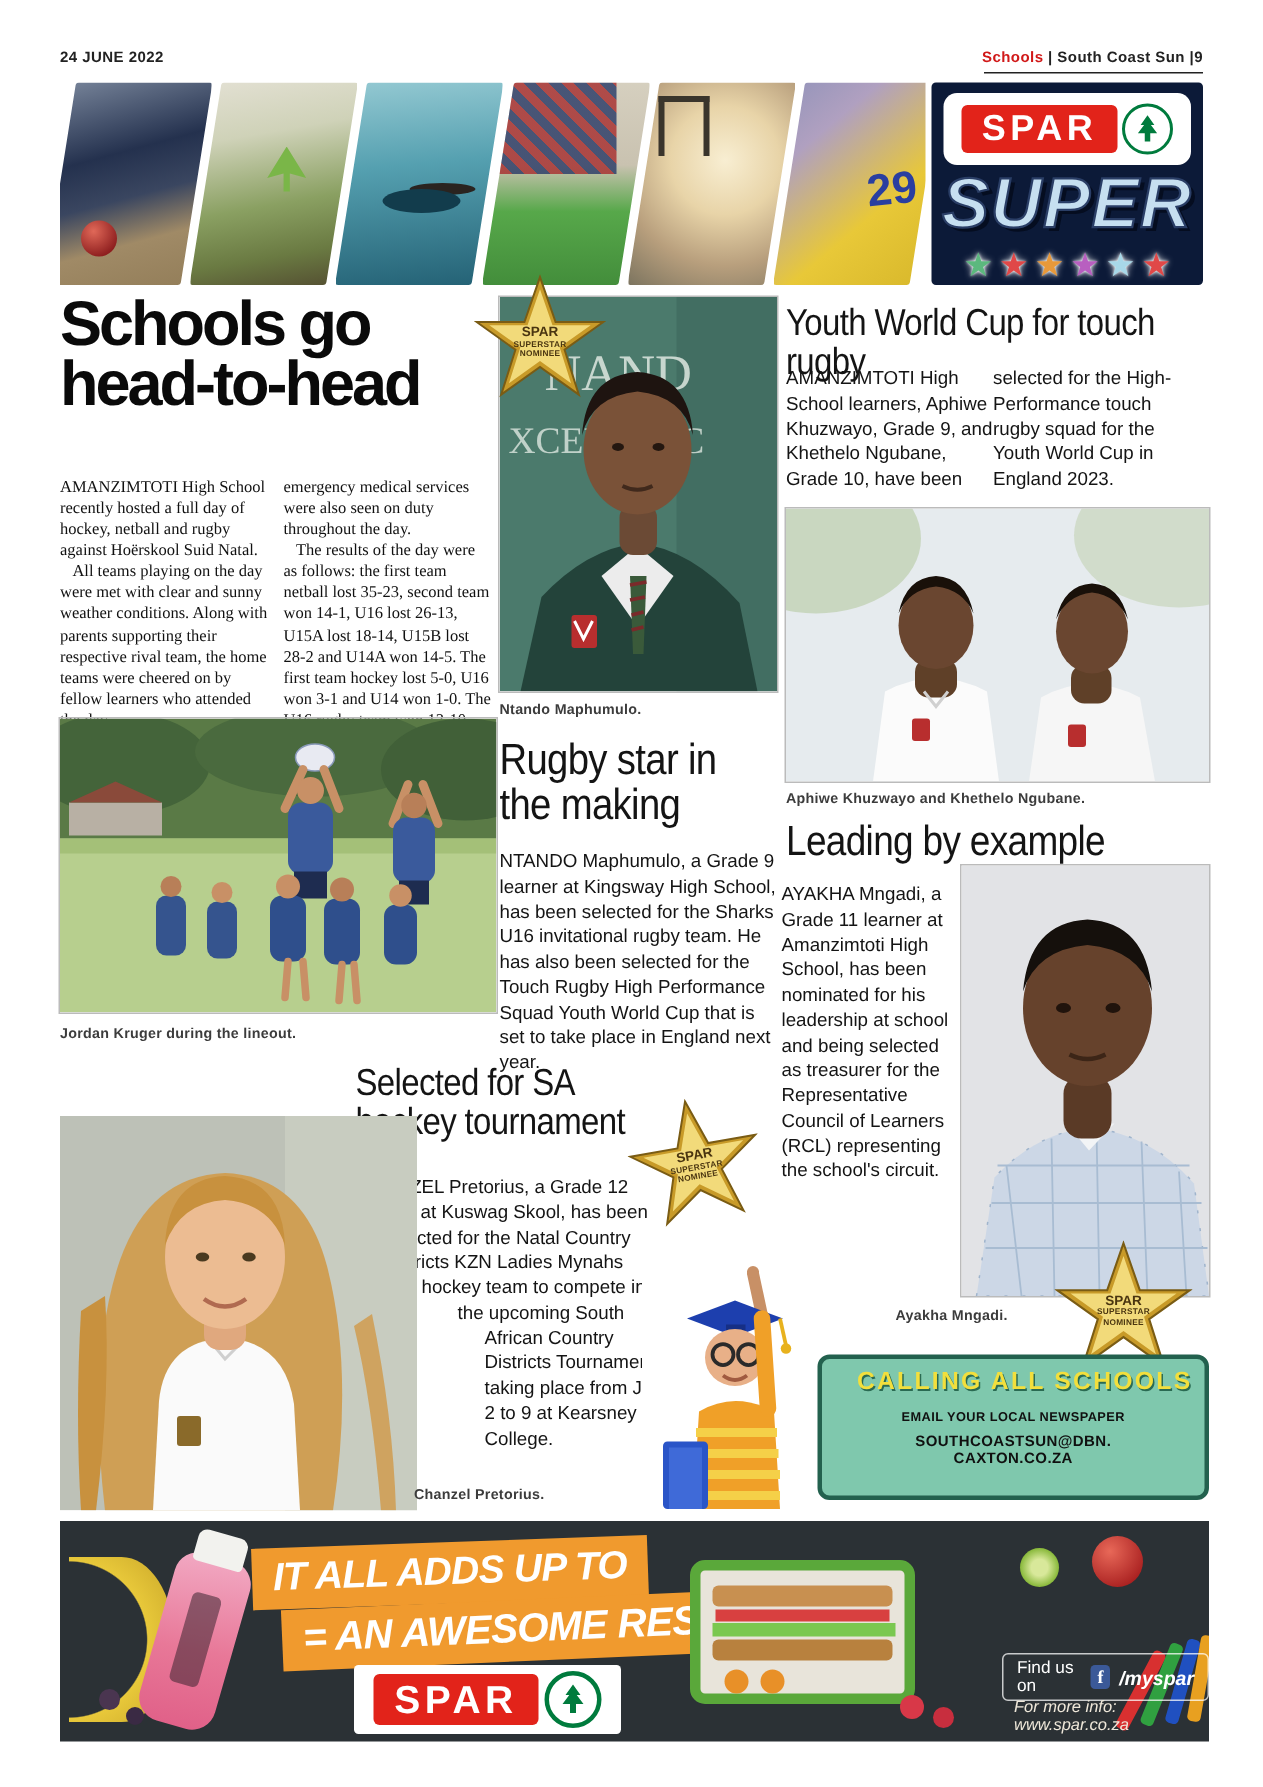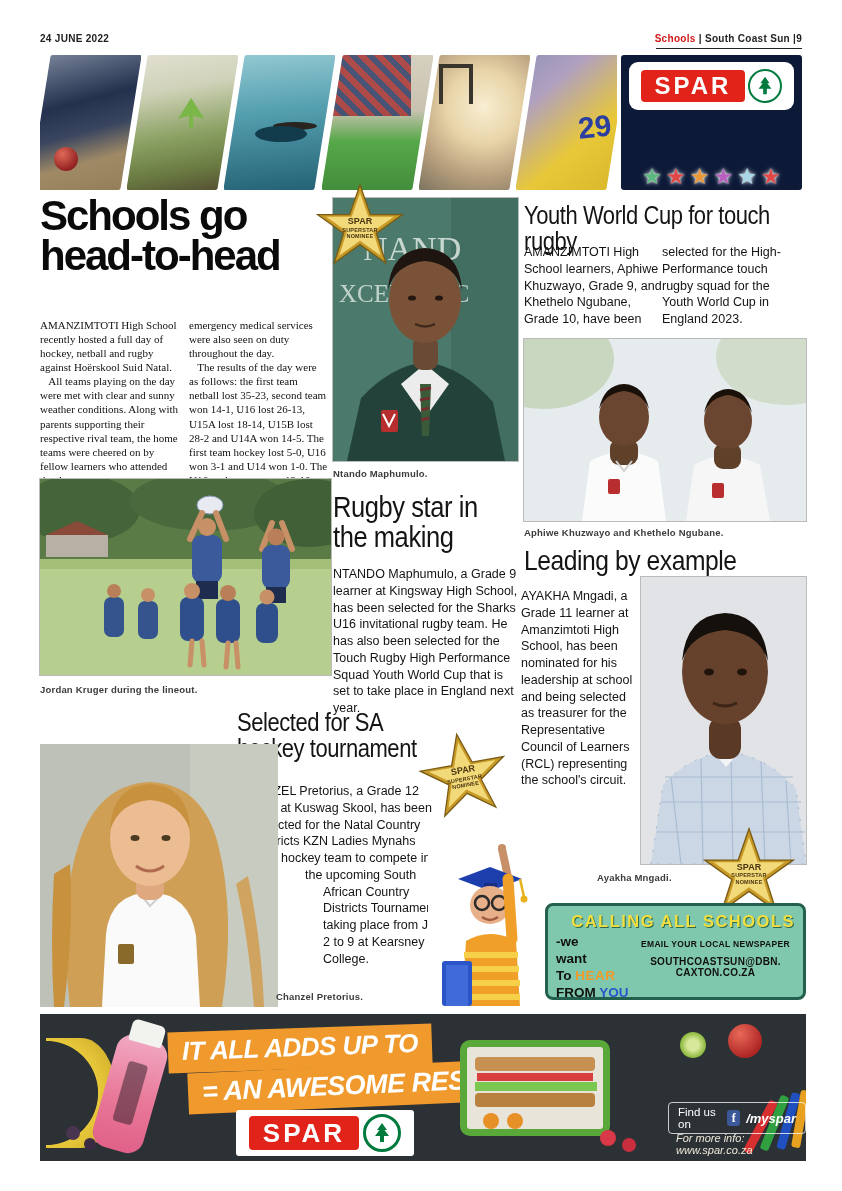--- a/index.html
+++ b/index.html
@@ -150,20 +150,21 @@
     <div class="spar-card">
       <div class="spar-logo">
         <div class="spar-red" style="width:104px; height:32px; font-size:24px; letter-spacing:3px;">SPAR</div>
         <div class="spar-circle" style="width:34px; height:34px; border:2.5px solid #007b3d; margin-left:3px;">
           <svg width="22" height="22" viewBox="0 0 24 24">
               <path d="M12 2 L17 9 H14.5 L19 15 H14 V21 H10 V15 H5 L9.5 9 H7 Z" fill="#007b3d"></path>
             </svg>
         </div>
       </div>
     </div>
+    <div class="super-word">SUPER</div>
     <div class="super-stars">
       <span style="color: rgb(92, 184, 126);">★</span>
       <span style="color: rgb(224, 72, 72);">★</span>
       <span style="color: rgb(232, 153, 58);">★</span>
       <span style="color: rgb(184, 95, 192);">★</span>
       <span style="color: rgb(168, 216, 232);">★</span>
       <span style="color: rgb(224, 72, 72);">★</span>
     </div>
   </div>
 
@@ -380,26 +381,20 @@
       <path d="M36 112 L90 112 M35 126 L91 126 M34 140 L92 140 M34 154 L92 154" stroke="#f5d048" stroke-width="6"></path>
       <path d="M84 96 L80 36" stroke="#f0a028" stroke-width="11" stroke-linecap="round"></path>
       <rect x="14" y="118" width="30" height="45" rx="3" fill="#2a55c8"></rect>
       <rect x="18" y="122" width="22" height="41" fill="#3f6ad8"></rect>
     </svg>
   </div>
 
   <div class="blk calling" style="left: 545px; top: 903px; width: 261px; height: 97px; background-color: rgb(127, 200, 173);">
     <div class="calling-title" style="color: rgb(242, 223, 61);">CALLING ALL SCHOOLS</div>
     <div class="calling-row">
-      <div class="calling-left">
-        <div>-we</div>
-        <div>want</div>
-        <div><span>To </span><span class="hear" style="color: rgb(240, 154, 40);">HEAR</span></div>
-        <div><span>FROM </span><span style="color: rgb(43, 85, 204);">YOU</span></div>
-      </div>
       <div class="calling-right">
         <div class="calling-label">EMAIL YOUR LOCAL NEWSPAPER</div>
         <div class="calling-mail">
           <div>SOUTHCOASTSUN@DBN.</div>
           <div>CAXTON.CO.ZA</div>
         </div>
       </div>
     </div>
   </div>
 

